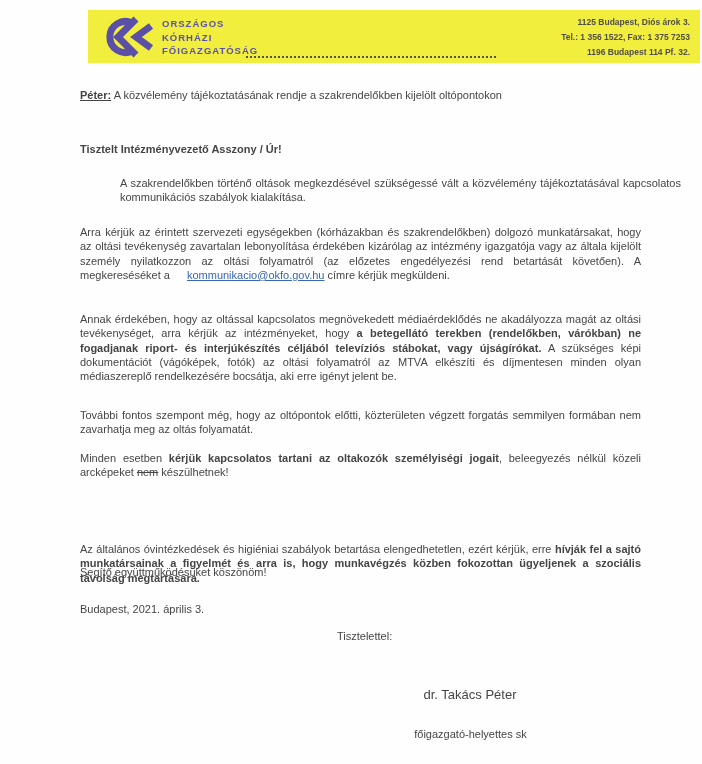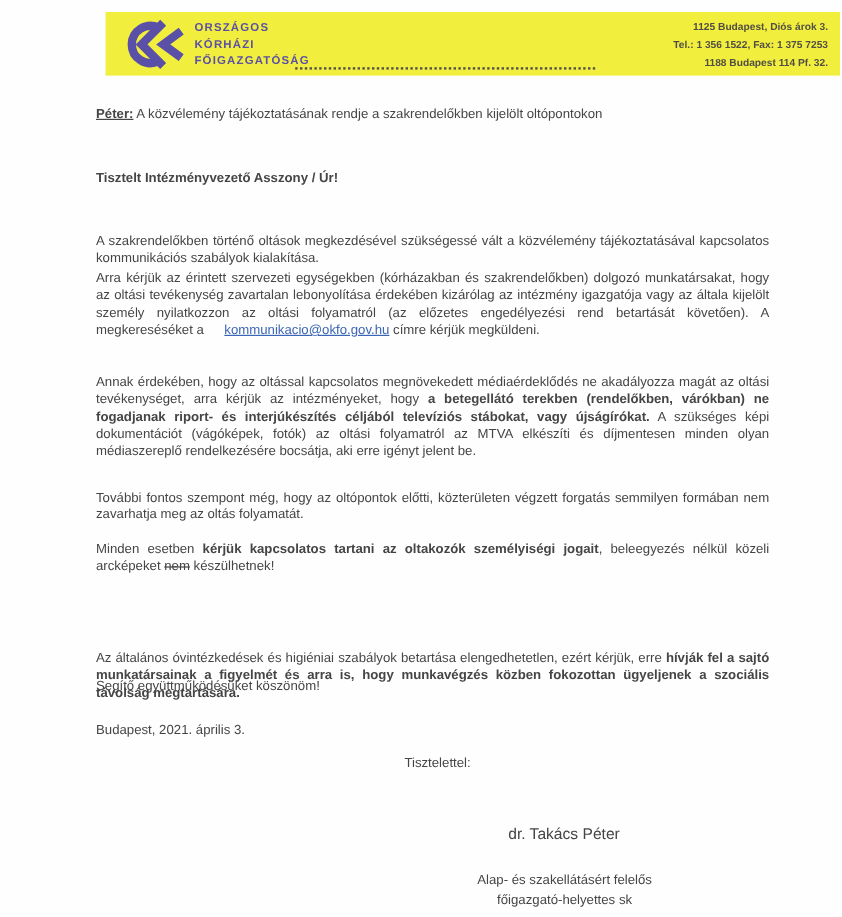--- a/index.html
+++ b/index.html
@@ -29,21 +29,21 @@
     position:absolute; right:10px; top:5px; text-align:right;
     font-size:8.5px; font-weight:bold; color:#514e46; line-height:15px;
   }
   .addr span { display:block; }
   
   .blk { position:absolute; left:80px; width:561px; font-size:11px; line-height:14.3px; }
   .just { text-align:justify; }
   .subject { top:88px; }
   .subject-label { font-weight:bold; text-decoration:underline; }
   .salutation { top:142px; font-weight:bold; }
-  .p1 { top:194px; }
+  .p1 { top:176px;margin-left:40px; }
   .p2 { top:225px; }
   .p3 { top:312px; }
   .p4 { top:408px; }
   .p5 { top:451px; }
   .p6 { top:494px;margin-top:48px; }
   .p7 { top:565px; }
   .date { top:602px; }
   .closing { position:absolute; left:337px; top:630px; font-size:11px; }
   .bold { font-weight:bold; }
   .struck { text-decoration:line-through; text-decoration-thickness:1px; }
@@ -70,21 +70,21 @@
     </div>
     <div class="orgname">
       <span>ORSZÁGOS</span>
       <span>KÓRHÁZI</span>
       <span>FŐIGAZGATÓSÁG</span>
     </div>
     <div class="dashline"></div>
     <div class="addr">
       <span>1125 Budapest, Diós árok 3.</span>
       <span>Tel.: 1 356 1522, Fax: 1 375 7253</span>
-      <span>1188 Budapest 114 Pf. 32.</span>
+      <span>1196 Budapest 114 Pf. 32.</span>
     </div>
   </div>
 
   <div class="blk subject">
     <span class="subject-label">Péter:</span><span> A közvélemény tájékoztatásának rendje a szakrendelőkben kijelölt oltópontokon</span>
   </div>
 
   <div class="blk salutation">Tisztelt Intézményvezető Asszony / Úr!</div>
 
   <div class="blk just p1">A szakrendelőkben történő oltások megkezdésével szükségessé vált a közvélemény tájékoztatásával kapcsolatos kommunikációs szabályok kialakítása.</div>
@@ -108,17 +108,16 @@
   </div>
 
   <div class="blk p7">Segítő együttműködésüket köszönöm!</div>
 
   <div class="blk date">Budapest, 2021. április 3.</div>
 
   <div class="closing">Tisztelettel:</div>
 
   <div class="sig-name">dr. Takács Péter</div>
   <div class="sig-title">
-    <span>Alap- és szakellátásért felelős</span>
     <span>főigazgató-helyettes sk</span>
   </div>
 
 </div>
 
 </body></html>

